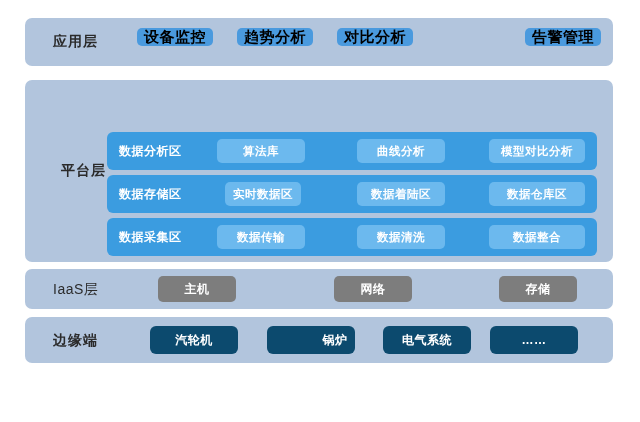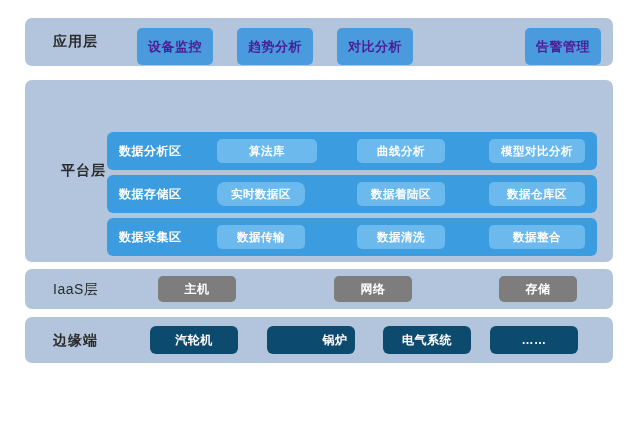--- a/index.html
+++ b/index.html
@@ -50,25 +50,25 @@
     width: 588px;
     height: 48px;
   }
   #app-layer .layer-label {
     left: 28px;
     top: 15px;
   }
   .app-chip {
     position: absolute;
     top: 10px;
-    height: 37px;
+    height: 18px;
     background: #4a9ade;
     border-radius: 5px;
-    color: #4c1d95;
-    font-size: 13px;
+    color: #000000;
+    font-size: 15px;
     font-weight: bold;
     letter-spacing: 0.5px;
     display: flex;
     align-items: center;
     justify-content: center;
     box-sizing: border-box;
   }
 
   
   #platform-layer {
@@ -195,28 +195,28 @@
     <div class="app-chip" style="left:312px; width:76px;">对比分析</div>
     <div class="app-chip" style="left:500px; width:76px;">告警管理</div>
   </div>
 
   <div class="layer" id="platform-layer">
     <span class="layer-label">平台层</span>
 
 
     <div class="pf-row" style="top:52px;">
       <span class="pf-row-label">数据分析区</span>
-      <div class="pf-chip" style="left:110px; width:100px;">算法库</div>
+      <div class="pf-chip" style="left:110px; width:88px;">算法库</div>
       <div class="pf-chip" style="left:250px; width:88px;">曲线分析</div>
       <div class="pf-chip" style="left:382px; width:96px;">模型对比分析</div>
     </div>
 
     <div class="pf-row" style="top:95px;">
       <span class="pf-row-label">数据存储区</span>
-      <div class="pf-chip" style="left:110px; width:88px;border-radius:8px;">实时数据区</div>
+      <div class="pf-chip" style="left:118px; width:76px;">实时数据区</div>
       <div class="pf-chip" style="left:250px; width:88px;">数据着陆区</div>
       <div class="pf-chip" style="left:382px; width:96px;">数据仓库区</div>
     </div>
 
     <div class="pf-row" style="top:138px;">
       <span class="pf-row-label">数据采集区</span>
       <div class="pf-chip" style="left:110px; width:88px;">数据传输</div>
       <div class="pf-chip" style="left:250px; width:88px;">数据清洗</div>
       <div class="pf-chip" style="left:382px; width:96px;">数据整合</div>
     </div>

